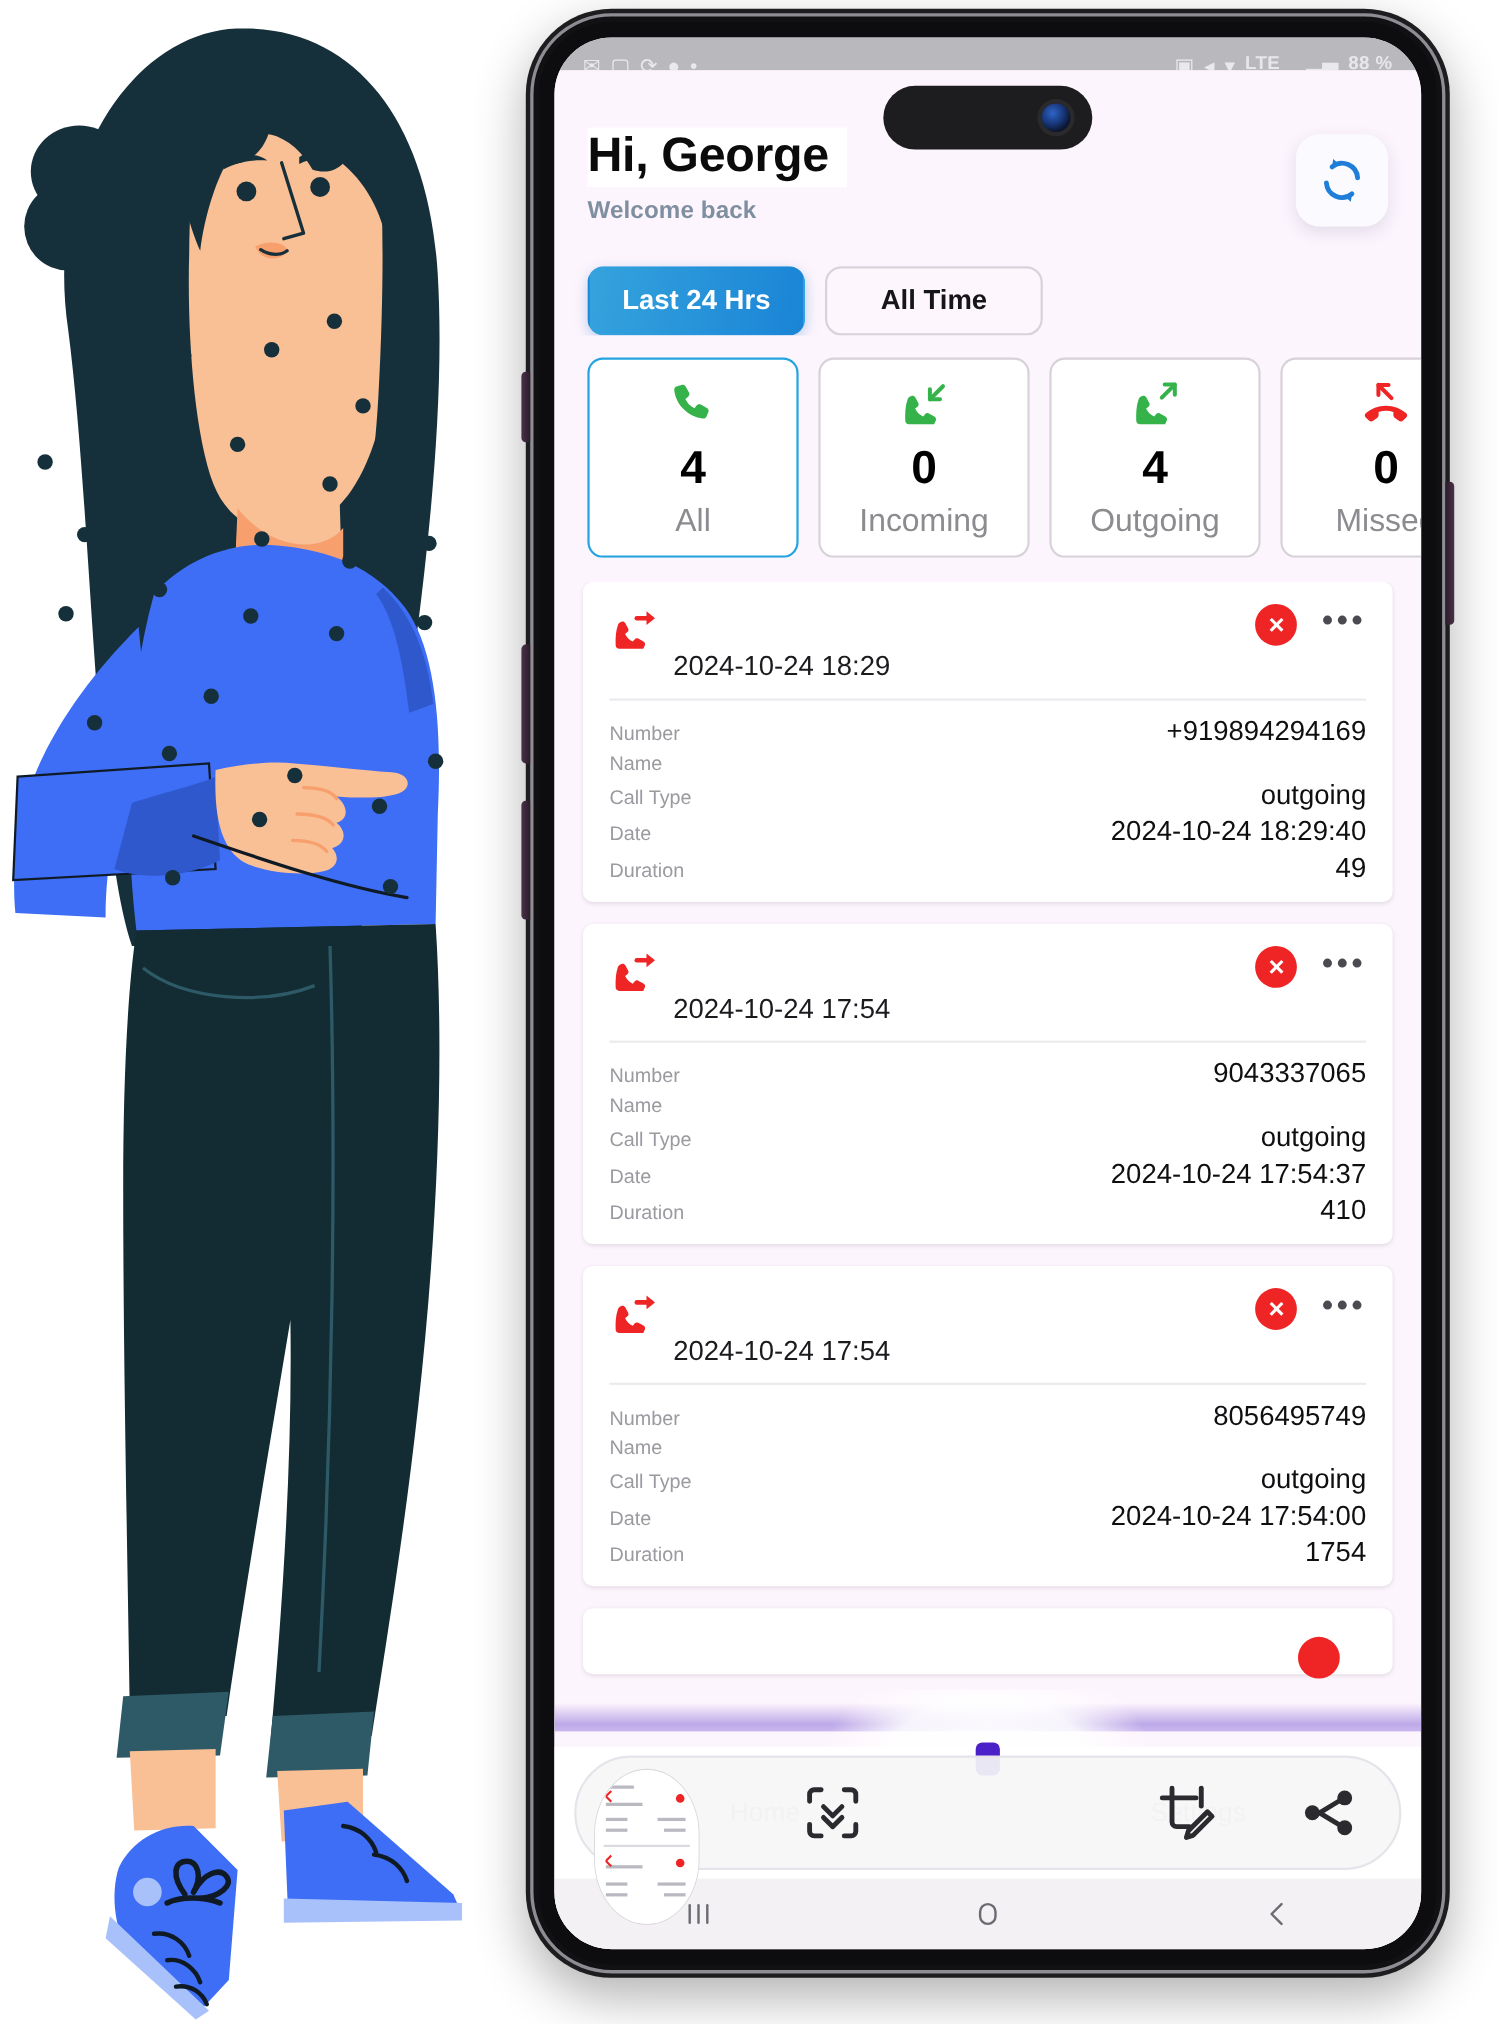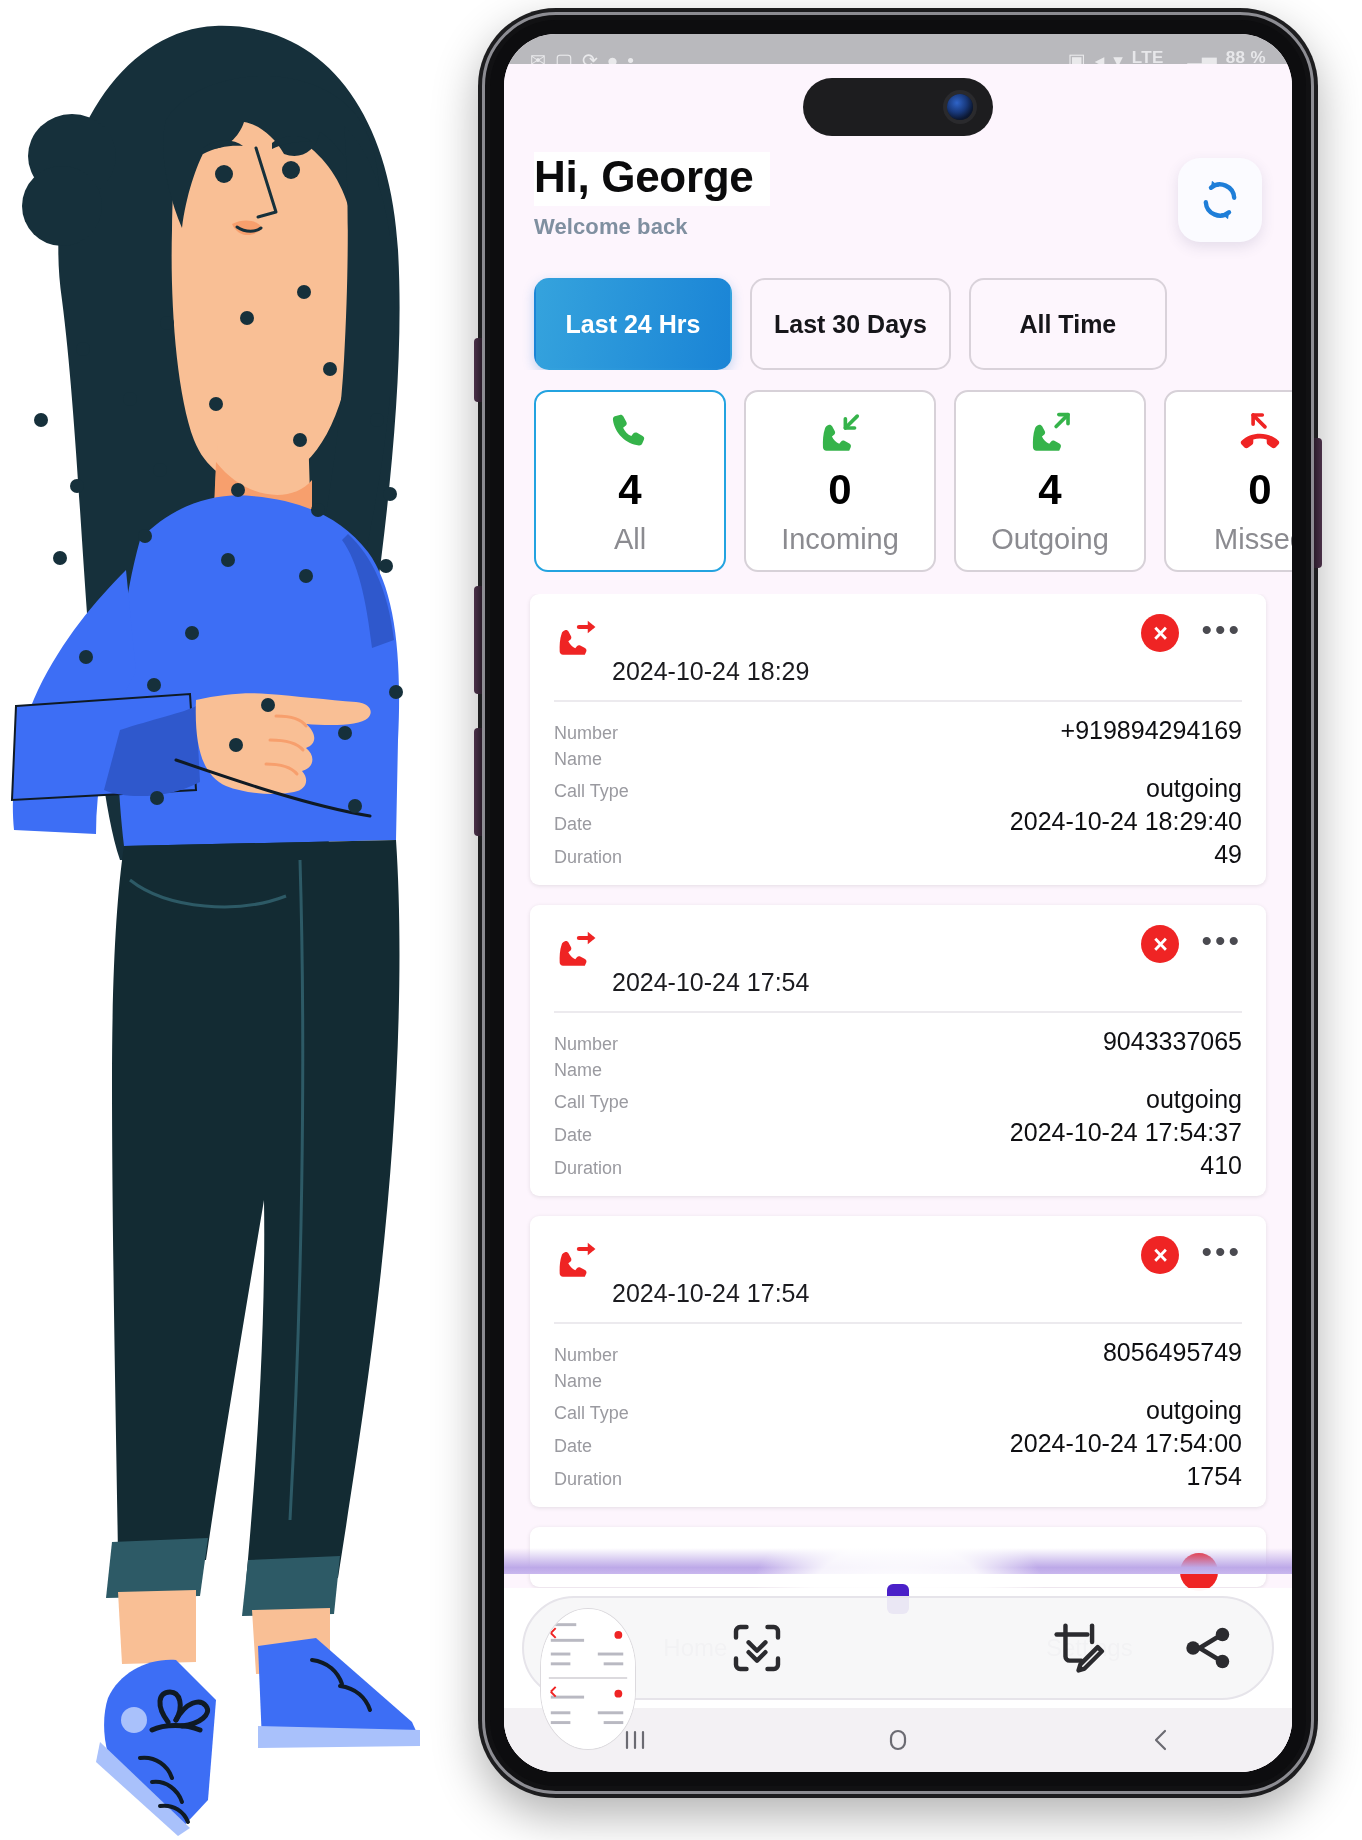--- a/index.html
+++ b/index.html
@@ -88,21 +88,21 @@
     padding-right: 20px;
   }
   .island-cam {
     width: 26px; height: 26px; border-radius: 50%;
     background: radial-gradient(circle at 38% 34%, #2f64c8 0%, #18387a 42%, #0c1832 70%, #07101f 100%);
     box-shadow: 0 0 0 4px #2a2a2d;
   }
 
   
   .app-header {
-    padding: 88px 30px 0 30px;
+    padding: 52px 30px 0 30px;
     display: flex; align-items: flex-start; justify-content: space-between;
   }
   .greet-wrap { position: relative; z-index: 2; }
   .greet-title {
     font-size: 44px; font-weight: 700; color: #0b0b0c;
     letter-spacing: -.3px; line-height: 1.05;
     background: #ffffff; display: inline-block; padding: 2px 16px 6px 0;
   }
   .greet-sub {
     font-size: 22px; font-weight: 700; color: #7f8fa0;
@@ -117,21 +117,21 @@
   }
   .refresh-btn svg { width: 46px; height: 46px; display: block; }
 
   
   .filter-row {
     display: flex; gap: 18px; padding: 36px 0 0 30px;
     overflow: hidden; flex: 0 0 auto;
   }
   .chip {
     flex: 0 0 auto;
-    min-width: 198px; height: 92px;
+    min-width: 198px; height: 63px;
     border-radius: 15px;
     display: flex; align-items: center; justify-content: center;
     font-size: 25px; font-weight: 700; color: #16161a;
     background: #fdf6fd; border: 2px solid #d9d2da;
     padding: 0 22px; white-space: nowrap;
   }
   .chip.active {
     background: linear-gradient(100deg, #35a3dd 0%, #1a84d6 100%);
     border-color: transparent; color: #ffffff;
     box-shadow: 0 4px 12px rgba(28,120,200,.28);
@@ -413,21 +413,20 @@
                 <path d="M19.4 10.8A7.4 7.4 0 0 0 7.3 5.6"></path>
               </g>
               <path d="M7.3 5.6 L7.8 1.9 L11.5 5.0 Z" fill="#1f7ed8"></path>
               <path d="M16.7 18.4 L16.2 22.1 L12.5 19.0 Z" fill="#1f7ed8"></path>
             </svg>
           </div>
         </div>
 
         <div class="filter-row">
           <div class="chip active">Last 24 Hrs</div>
-          <div class="chip">Last 30 Days</div>
           <div class="chip">All Time</div>
         </div>
 
         <div class="stats-row">
 
           <div class="stat-card active">
             <div class="stat-icon">
               <svg viewBox="0 0 24 24">
                   <path d="M6.6 2.6c.7-.3 1.5 0 1.9.7l1.6 2.9c.4.7.2 1.5-.4 2l-1.3 1c.8 1.9 2.4 3.5 4.3 4.4l1-1.3c.5-.6 1.3-.8 2-.4l2.9 1.6c.7.4 1 1.2.7 1.9l-.9 2.1c-.3.7-1 1.1-1.8 1-3.4-.4-6.6-2-9-4.4C5.1 11.7 3.5 8.5 3.1 5.1c-.1-.8.3-1.5 1-1.8z" fill="#35b34a"></path>
                 </svg>

